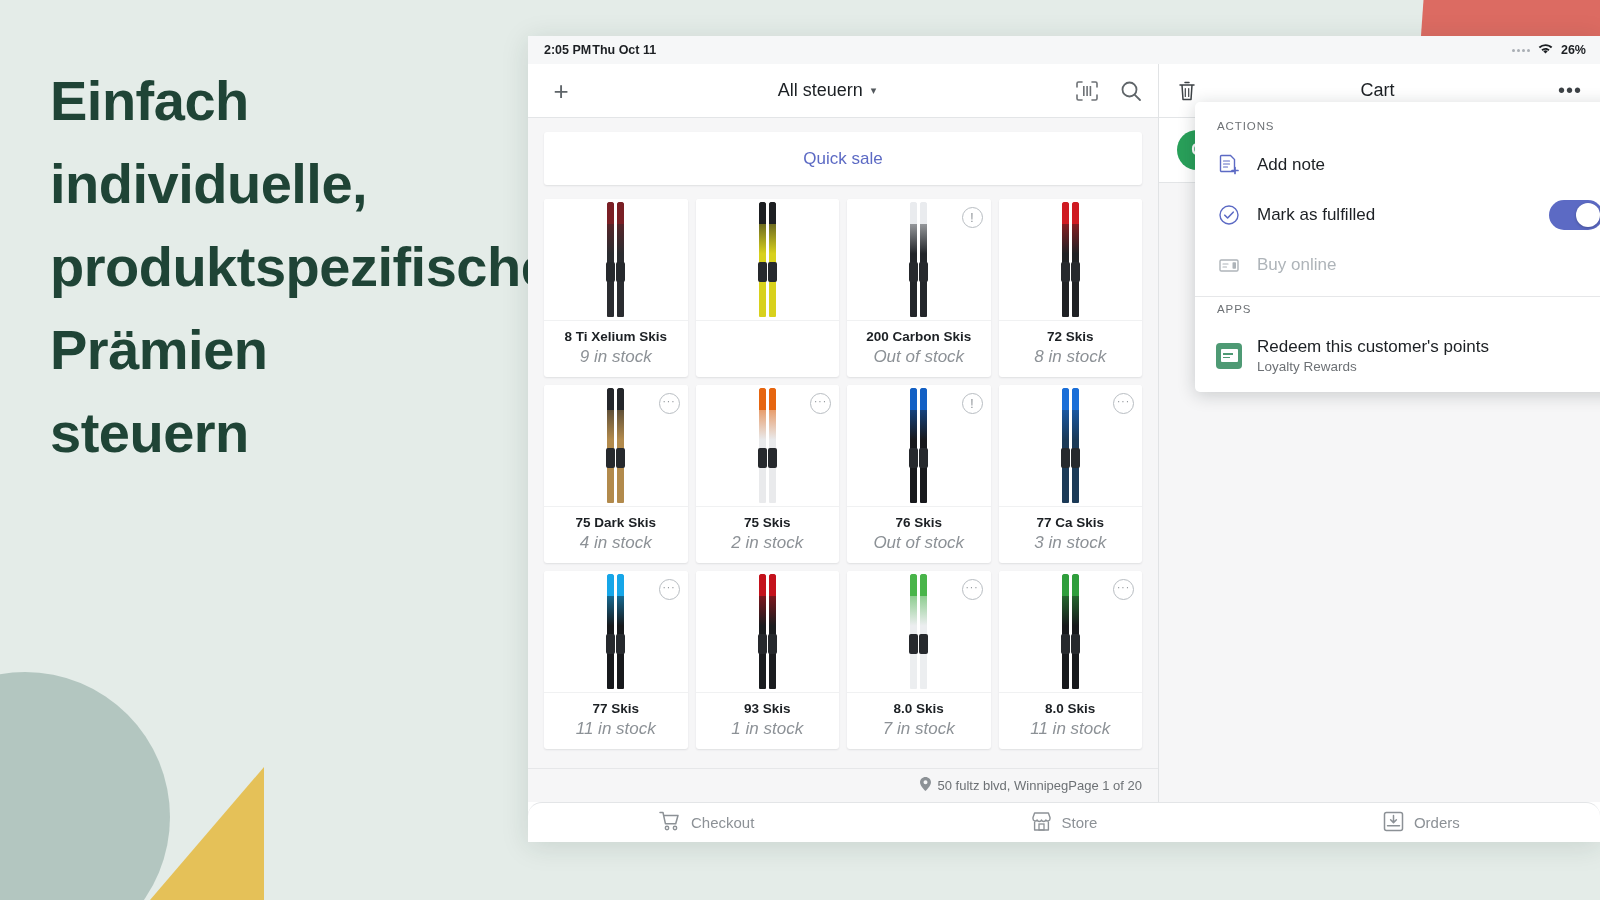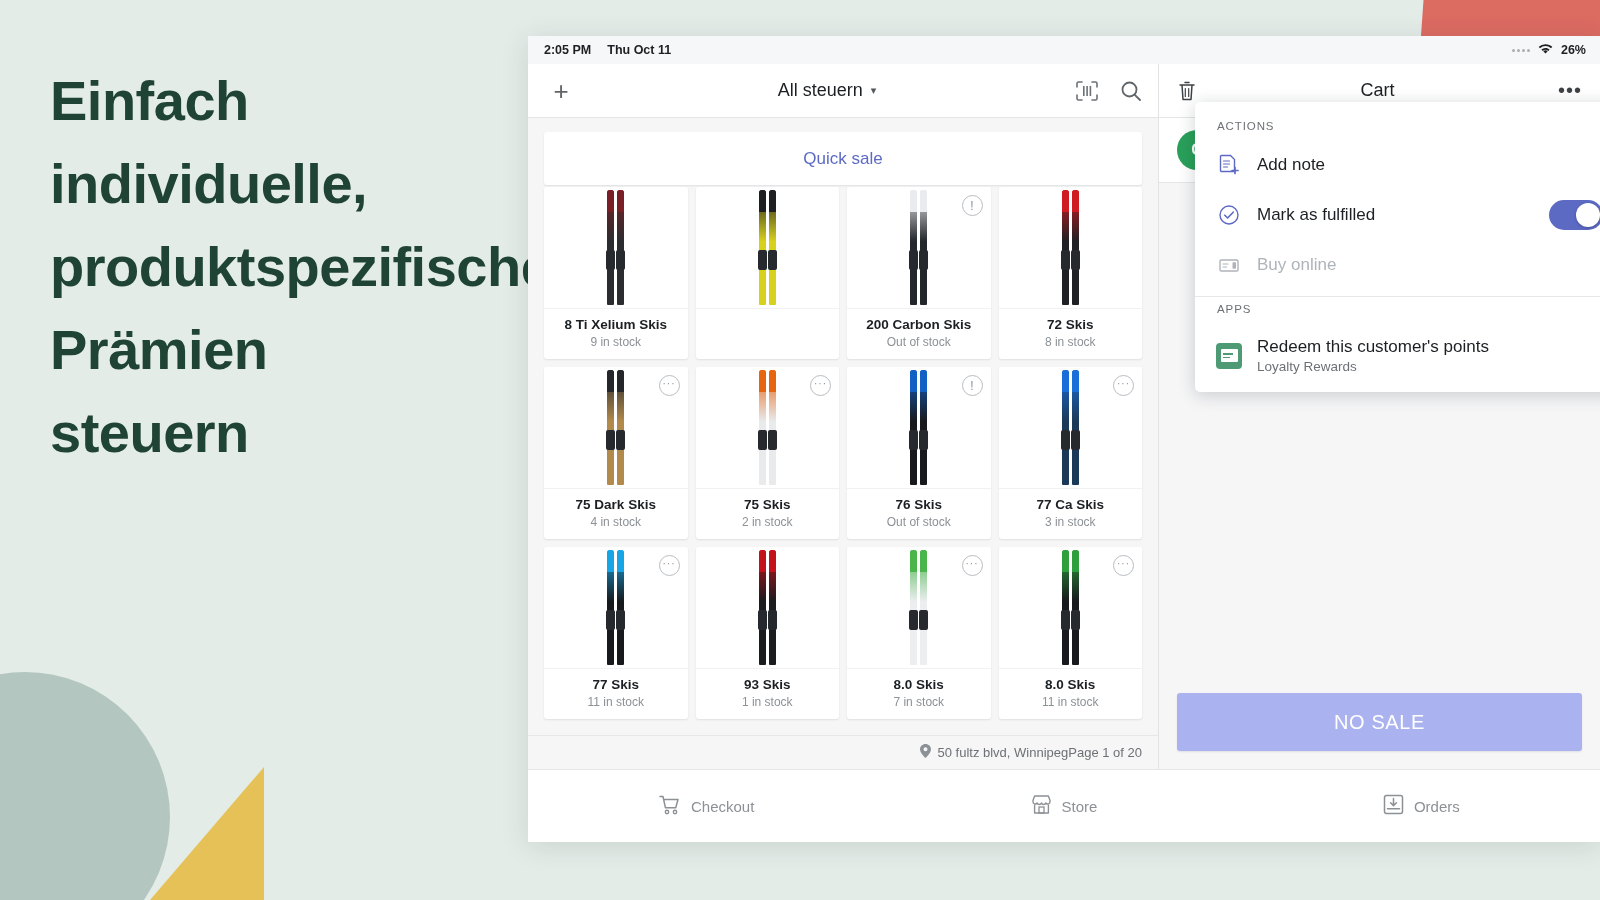--- a/index.html
+++ b/index.html
@@ -59,21 +59,21 @@
 
   
   .statusbar {
     height: 28px;
     display: flex; align-items: center;
     padding: 0 14px 0 16px;
     background: #f6f7f8;
     font-size: 12.5px; font-weight: 700; color: #1c1f23;
     flex: none;
   }
-  .status-left { display: flex; gap: 16px; }
+  .status-left { display: flex; gap: 1px; }
   .status-right { margin-left: auto; display: flex; align-items: center; gap: 7px; }
   .dots4 { display: flex; gap: 2px; }
   .dots4 i { width: 3px; height: 3px; border-radius: 50%; background: #a9aeb4; display: block; }
 
   
   .tablet-body { flex: 1; display: flex; min-height: 0; }
 
   
   .left-pane {
     width: 631px; flex: none;
@@ -105,21 +105,21 @@
 
   .pane-scroll { flex: 1; overflow: hidden; padding: 14px 16px 0; background: #f6f6f7; min-height: 0; }
 
   .quick-sale {
     height: 53px; background: #fff;
     border-radius: 3px;
     box-shadow: 0 1px 2px rgba(22,29,37,0.10);
     display: flex; align-items: center; justify-content: center;
     color: #5c6ac4; font-size: 17px;
     cursor: pointer;
-    margin-bottom: 2px;
+    margin-bottom: 14px;
   }
 
   .grid { display: grid; grid-template-columns: repeat(4,1fr); gap: 8px; }
   .card {
     background: #fff;
     border-radius: 3px;
     box-shadow: 0 1px 2px rgba(22,29,37,0.10);
     overflow: hidden;
     position: relative;
     cursor: pointer;
@@ -150,21 +150,21 @@
     width: 21px; height: 21px; border-radius: 50%;
     border: 1.4px solid #b8bdc2;
     color: #8c9196;
     display: flex; align-items: center; justify-content: center;
     font-size: 12px; line-height: 1; background: rgba(255,255,255,.85);
   }
   .badge.dots { letter-spacing: 1px; font-size: 10px; padding-bottom: 3px; }
 
   .card-meta { padding: 8px 4px 10px; text-align: center; }
   .card-title { font-size: 13.5px; font-weight: 700; color: #1c2024; }
-  .card-stock { font-size: 12px; color: #8c9196; margin-top: 3px; }
+  .card-stock { font-size: 17px; color: #8c9196; margin-top: 3px; font-style: italic; }
 
   .pane-footer {
     flex: none;
     height: 34px;
     display: flex; align-items: center; justify-content: flex-end;
     padding: 0 16px;
     font-size: 13px; color: #6d7175;
     border-top: 1px solid #e6e7e9;
     background: #f6f6f7;
   }
@@ -244,24 +244,24 @@
     width: 17px; height: 13px; background: #fff; border-radius: 1px;
     display: flex; flex-direction: column; justify-content: center; gap: 2px; padding: 2px;
   }
   .app-icon .card-face i { display: block; height: 1.5px; background: #4e9a74; }
   .app-icon .card-face i:nth-child(1) { width: 80%; }
   .app-icon .card-face i:nth-child(2) { width: 60%; }
   .pop-sub { font-size: 13.5px; color: #6d7175; margin-top: 2px; }
 
   
   .tabbar {
-    height: 73px; flex: none;
+    height: 40px; flex: none;
     background: #fff;
     border-top: 1px solid #e3e5e7;
-    display: flex; align-items: center;
+    display: flex; align-items: center; border-radius: 14px;
   }
   .tab {
     flex: 1; display: flex; align-items: center; justify-content: center;
     gap: 10px; color: #8c9196; font-size: 15px; cursor: pointer;
   }
 </style>
 </head>
 <body>
 
 <div id="stage">
@@ -578,23 +578,20 @@
         </div>
 
         <div class="cart-rows">
           <div class="cart-row">
             <div class="avatar">C</div>
           </div>
         </div>
 
         <div class="cart-spacer"></div>
 
-        <div class="cart-btn-wrap">
-          <div class="no-sale">NO SALE</div>
-        </div>
 
         <div class="popover">
           <div class="pop-section-label">Actions</div>
 
           <div class="pop-item">
             <span class="pi-icon">
               <svg width="22" height="22" viewBox="0 0 22 22">
                 <path d="M3.5 1.5h9l4 4v11a1 1 0 0 1-1 1H3.5a1 1 0 0 1-1-1v-14a1 1 0 0 1 1-1z" stroke="#5c6ac4" stroke-width="1.4" fill="none"></path>
                 <path d="M5.5 7h6M5.5 10h6M5.5 13h4" stroke="#5c6ac4" stroke-width="1.2" stroke-linecap="round"></path>
                 <path d="M17 13.5v6M14 16.5h6" stroke="#5c6ac4" stroke-width="1.7" stroke-linecap="round"></path>

